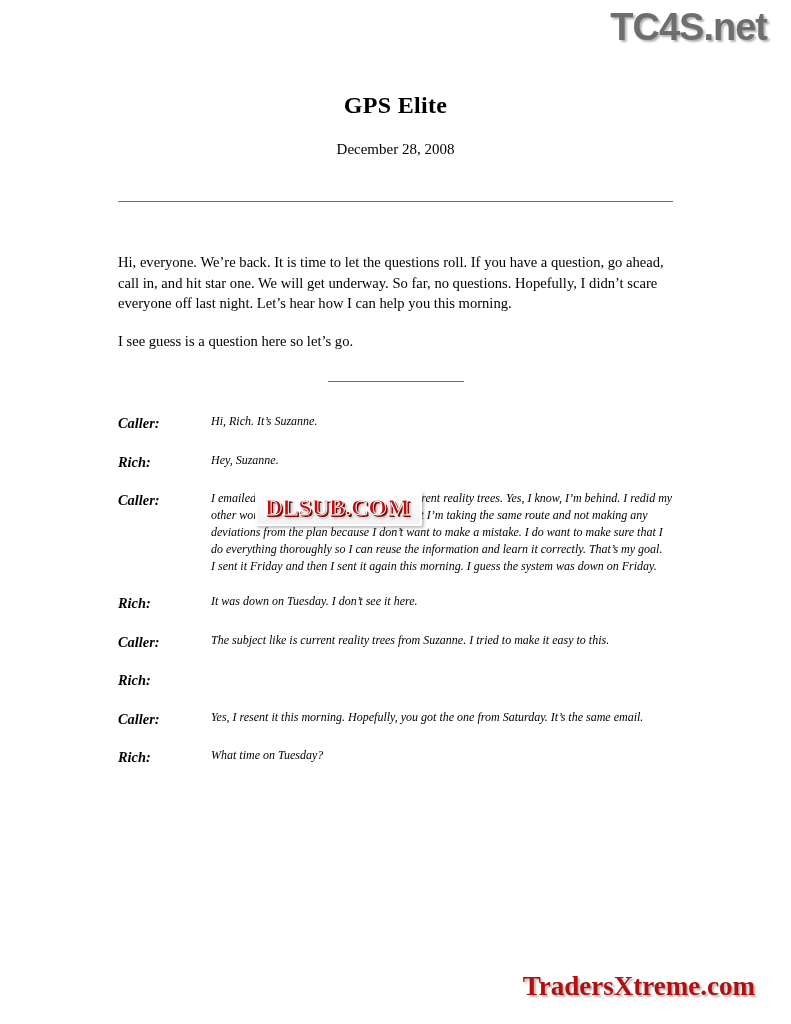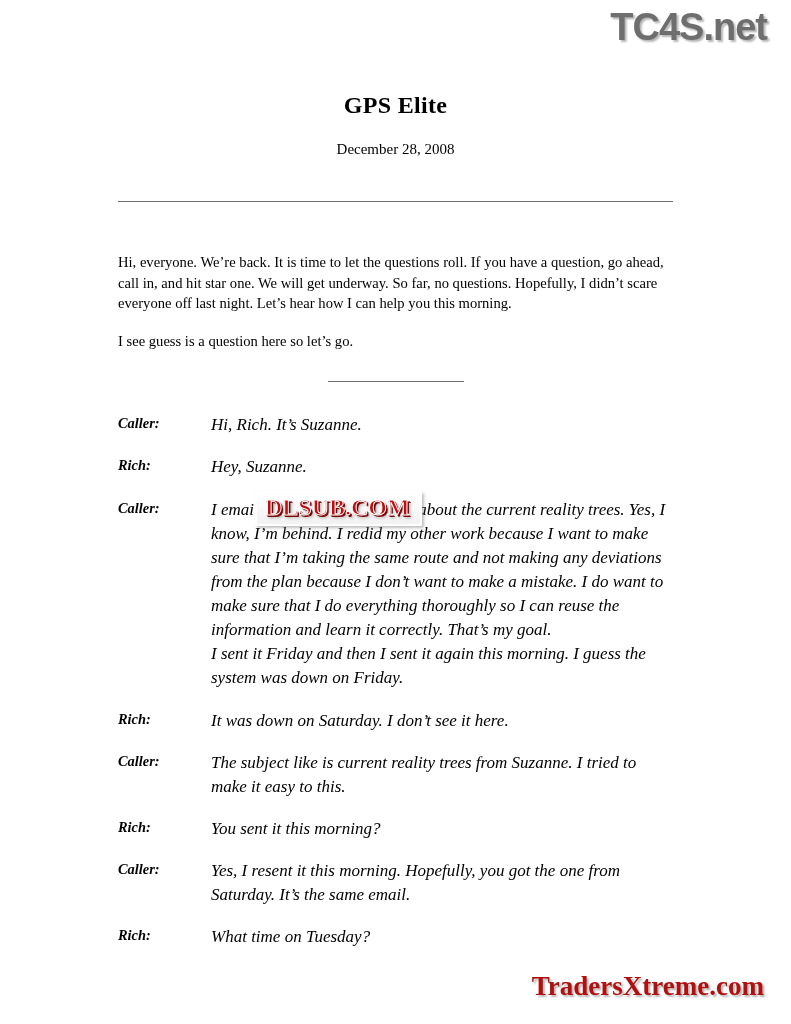--- a/index.html
+++ b/index.html
@@ -46,21 +46,21 @@
     background: linear-gradient(#ffffff, #f2f2f2);
     padding: 1px 10px 3px 8px;
     border: 2px solid #ffffff;
     border-radius: 2px;
     box-shadow: 2px 2px 3px rgba(110,110,110,0.45);
     white-space: nowrap;
   }
   .wm-bottom {
     position: absolute;
     bottom: 22px;
-    right: 27px;
+    right: 36px;
     font-family: "Liberation Serif", "DejaVu Serif", serif;
     font-weight: bold;
     font-size: 27px;
     color: #b01010;
     text-shadow: 2px 2px 2px rgba(120,120,120,0.55);
     white-space: nowrap;
   }
 
   
   .page {
@@ -120,21 +120,21 @@
   }
   .qa-speaker {
     flex: 0 0 93px;
     font-weight: bold;
     font-size: 14.4px;
     line-height: 1.42;
     padding-top: 0;
   }
   .qa-lines {
     flex: 1 1 auto;
-    font-size: 17px;
+    font-size: 12px;
     line-height: 1.42;
   }
   .qa-lines p {
     margin: 0;
   }
   .qa-lines p + p {
   }
 </style>
 </head>
 <body>
@@ -173,36 +173,33 @@
       <div class="qa-speaker">Caller:</div>
       <div class="qa-lines">
         <p>I emailed you and it is talking about the current reality trees. Yes, I know, I’m behind. I redid my other work because I want to make sure that I’m taking the same route and not making any deviations from the plan because I don’t want to make a mistake. I do want to make sure that I do everything thoroughly so I can reuse the information and learn it correctly. That’s my goal.</p>
         <p>I sent it Friday and then I sent it again this morning. I guess the system was down on Friday.</p>
       </div>
     </div>
 
     <div class="qa-row">
       <div class="qa-speaker">Rich:</div>
       <div class="qa-lines">
-        <p>It was down on Saturday. I don’t see it here.</p>
+        <p>It was down on Tuesday. I don’t see it here.</p>
       </div>
     </div>
 
     <div class="qa-row">
       <div class="qa-speaker">Caller:</div>
       <div class="qa-lines">
         <p>The subject like is current reality trees from Suzanne. I tried to make it easy to this.</p>
       </div>
     </div>
 
     <div class="qa-row">
       <div class="qa-speaker">Rich:</div>
-      <div class="qa-lines">
-        <p>You sent it this morning?</p>
-      </div>
     </div>
 
     <div class="qa-row">
       <div class="qa-speaker">Caller:</div>
       <div class="qa-lines">
         <p>Yes, I resent it this morning. Hopefully, you got the one from Saturday. It’s the same email.</p>
       </div>
     </div>
 
     <div class="qa-row">

